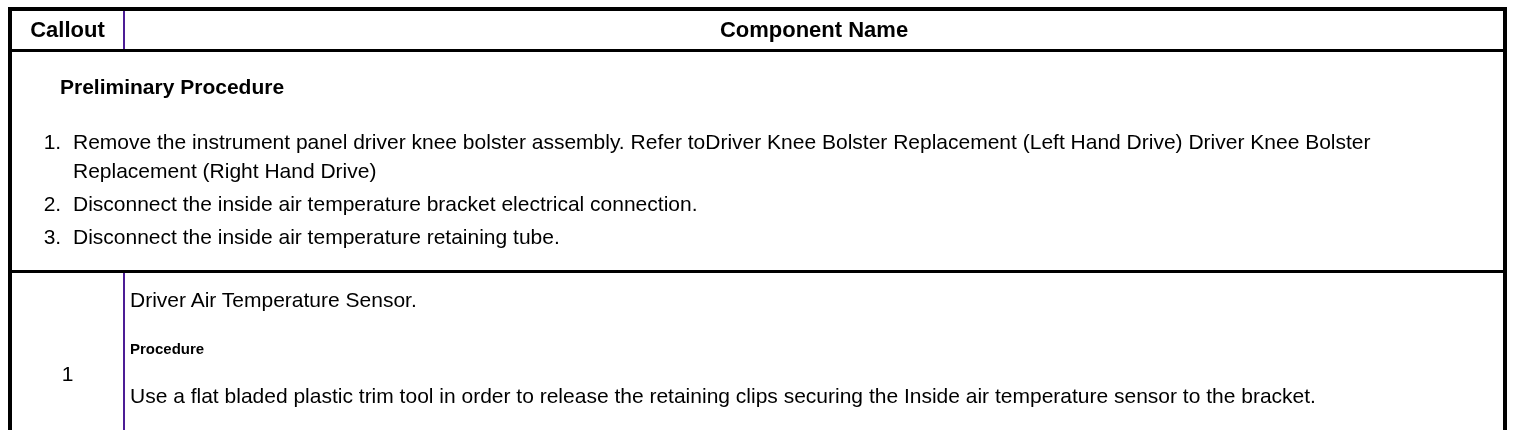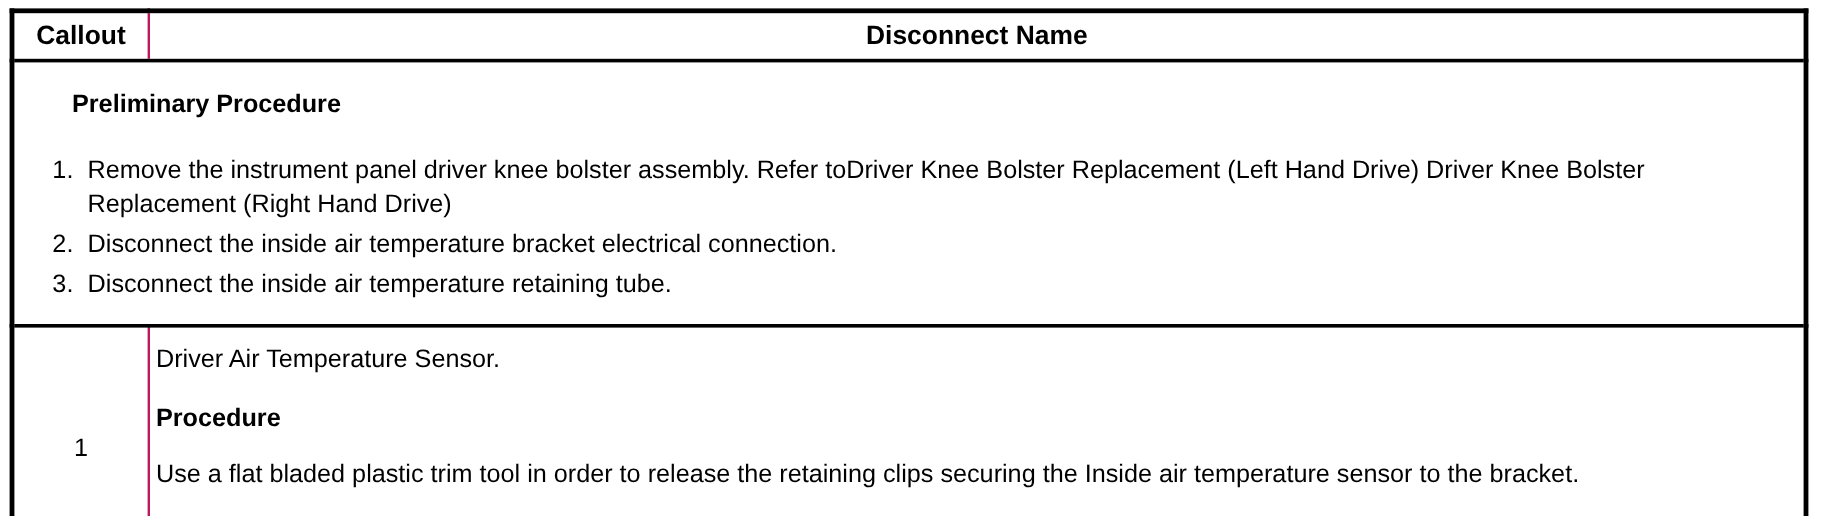--- a/index.html
+++ b/index.html
@@ -21,21 +21,21 @@
     left: 8px;
     top: 7px;
     width: 1499px;
     border-collapse: collapse;
     border: 4px solid #000000;
     table-layout: fixed;
     background: #ffffff;
   }
   col.col-callout { width: 114px; }
   th, td {
-    border: 2px solid #be185d;
+    border: 2px solid #4c1d95;
     padding: 0;
   }
   
   tr.header-row th {
     height: 34px;
     font-size: 22px;
     font-weight: bold;
     text-align: center;
     vertical-align: middle;
     border-bottom: 3px solid #000000;
@@ -77,40 +77,40 @@
     vertical-align: top;
     padding: 13px 10px 8px 5px;
     font-size: 21px;
     line-height: 28px;
   }
   p.component-name {
     margin: 0;
   }
   p.procedure-heading {
     font-weight: bold;
-    font-size: 21px;
+    font-size: 15px;
     margin: 21px 0 0 0;
   }
   p.procedure-text {
     margin: 19px 0 0 0;
   }
 </style>
 </head>
 <body>
 
 <div class="page">
   <table class="component-table">
     <colgroup>
       <col class="col-callout">
       <col class="col-name">
     </colgroup>
     <tbody>
       <tr class="header-row">
         <th>Callout</th>
-        <th>Disconnect Name</th>
+        <th>Component Name</th>
       </tr>
       <tr>
         <td class="prelim-cell" colspan="2">
           <div class="prelim-title">Preliminary Procedure</div>
           <ol class="prelim-steps">
             <li><span>Remove the instrument panel driver knee bolster assembly. Refer toDriver Knee Bolster Replacement (Left Hand Drive) Driver Knee Bolster Replacement (Right Hand Drive)</span></li>
             <li><span>Disconnect the inside air temperature bracket electrical connection.</span></li>
             <li><span>Disconnect the inside air temperature retaining tube.</span></li>
           </ol>
         </td>

